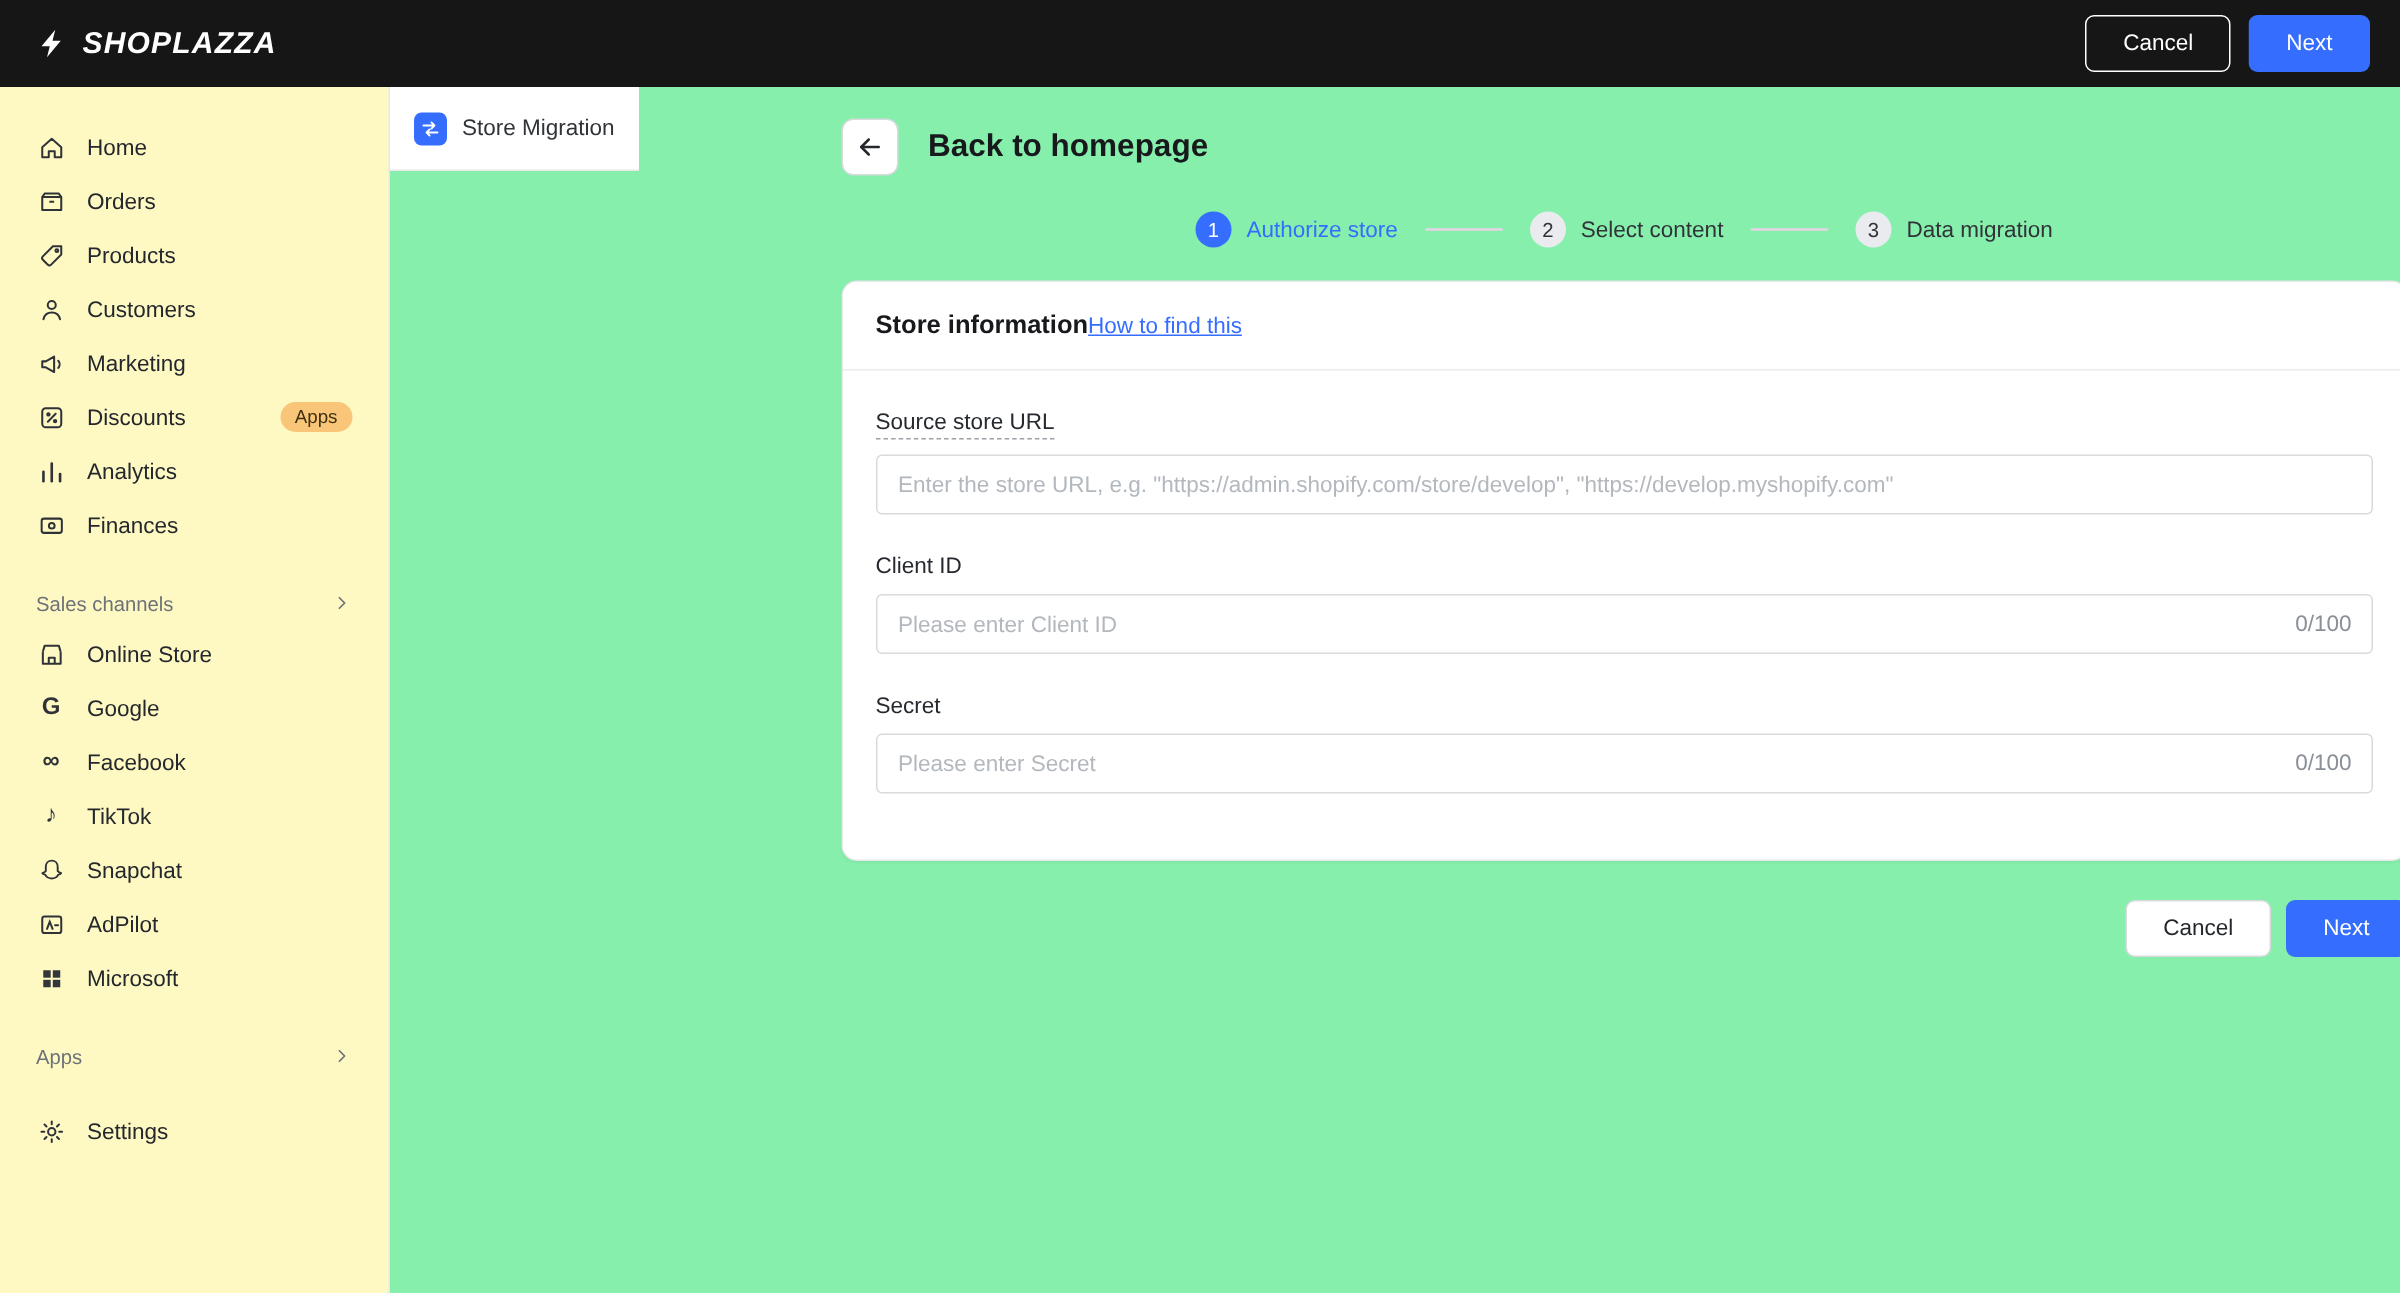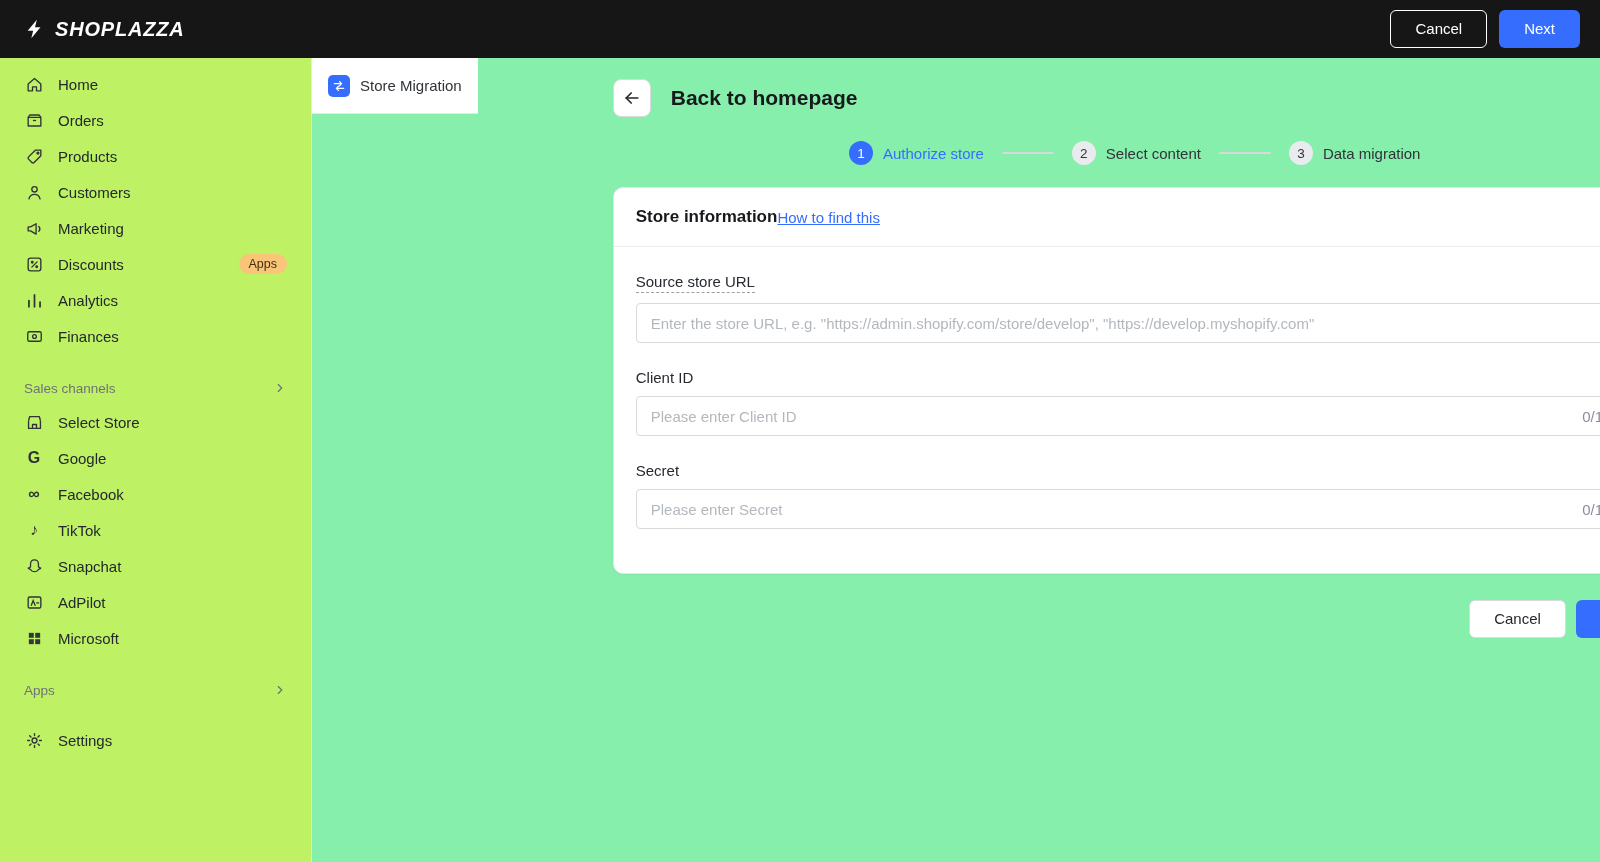--- a/index.html
+++ b/index.html
@@ -11,21 +11,21 @@
   .brand{display:flex;align-items:center;gap:9px;color:#fff}
   .brand-text{font-size:20px;font-weight:800;font-style:italic;letter-spacing:.8px}
   .topbar-actions{display:flex;gap:12px}
   .btn{font-size:15px;border-radius:6px;padding:9px 24px;cursor:pointer;border:1px solid transparent;font-family:inherit;line-height:1.2}
   .btn-dark{background:#161616;color:#fff;border-color:#fff}
   .btn-primary{background:#356dff;color:#fff}
   .btn-outline{background:#fff;color:#24282d;border-color:#d8dadd}
 
   
   .layout{display:flex;height:804px}
-  .sidebar{width:312px;background:#bef264;border-right:1px solid #e7e8ea;padding-top:8px;flex:none}
+  .sidebar{width:260px;background:#fef9c3;border-right:1px solid #e7e8ea;padding-top:22px;flex:none}
   .nav-item{display:flex;align-items:center;gap:14px;height:36px;padding:0 24px;font-size:15px;color:#24282d;cursor:pointer}
   .nav-icon{width:20px;height:20px;display:flex;align-items:center;justify-content:center;color:#2f3338;flex:none}
   .glyph{font-size:16px;font-weight:bold;color:#2f3338;line-height:1}
   .badge{margin-left:auto;background:#f8c579;color:#40300f;font-size:12.5px;padding:3px 10px;border-radius:10px}
   .section-header{display:flex;align-items:center;justify-content:space-between;padding:0 24px;height:32px;margin-top:18px;color:#6d7278;font-size:13.5px;cursor:pointer}
   .settings-item{margin-top:16px}
 
   .main{flex:1;display:flex;background:#86efac;min-width:0}
   .breadcrumb-bar{height:56px;background:#fff;border-bottom:1px solid #e7e8ea;display:flex;align-items:center;gap:10px;padding:0 16px;flex:none}
   .bc-icon{width:22px;height:22px;border-radius:5px;background:#356dff;display:flex;align-items:center;justify-content:center;color:#fff;flex:none}
@@ -184,21 +184,21 @@
     </div>
 
     <div class="nav-item">
       <span class="nav-icon">
         <svg width="19" height="19" viewBox="0 0 24 24" fill="none" stroke="currentColor" stroke-width="1.7" stroke-linejoin="round">
             <path d="M4.5 9.5 6 4.5h12l1.5 5"></path>
             <path d="M4.5 9.5v10h15v-10"></path>
             <path d="M9.5 19.5v-5h5v5"></path>
           </svg>
       </span>
-      <span>Select Store</span>
+      <span>Online Store</span>
     </div>
 
     <div class="nav-item">
       <span class="nav-icon">
           <span class="glyph">G</span>
         </span>
       <span>Google</span>
     </div>
 
     <div class="nav-item">

